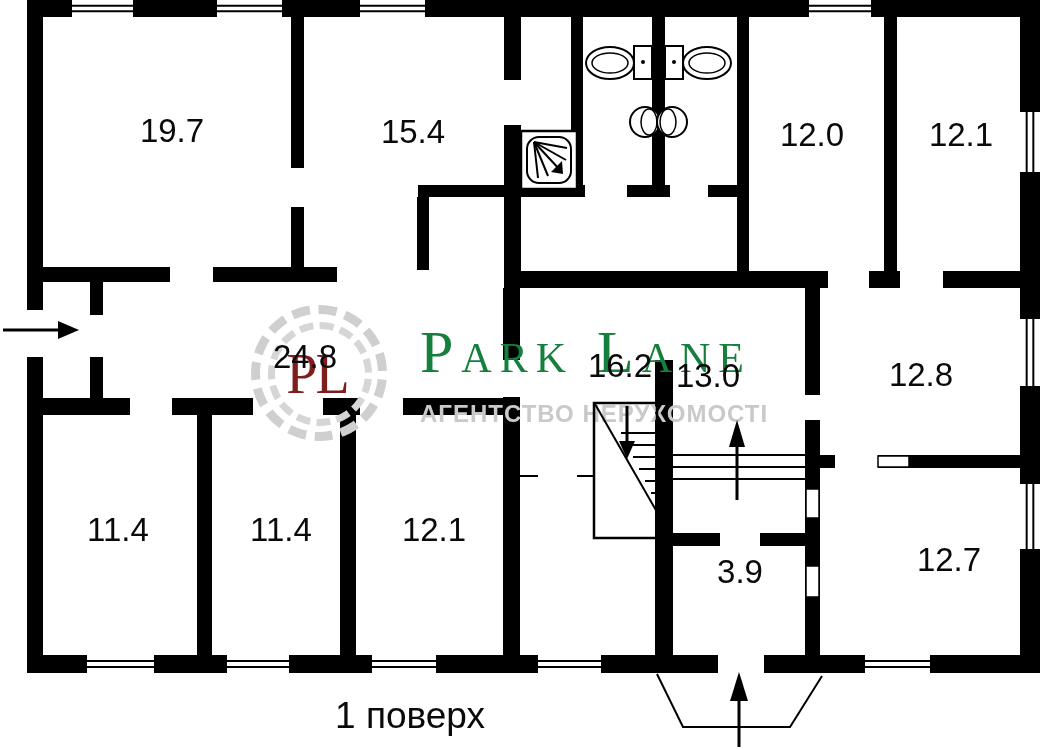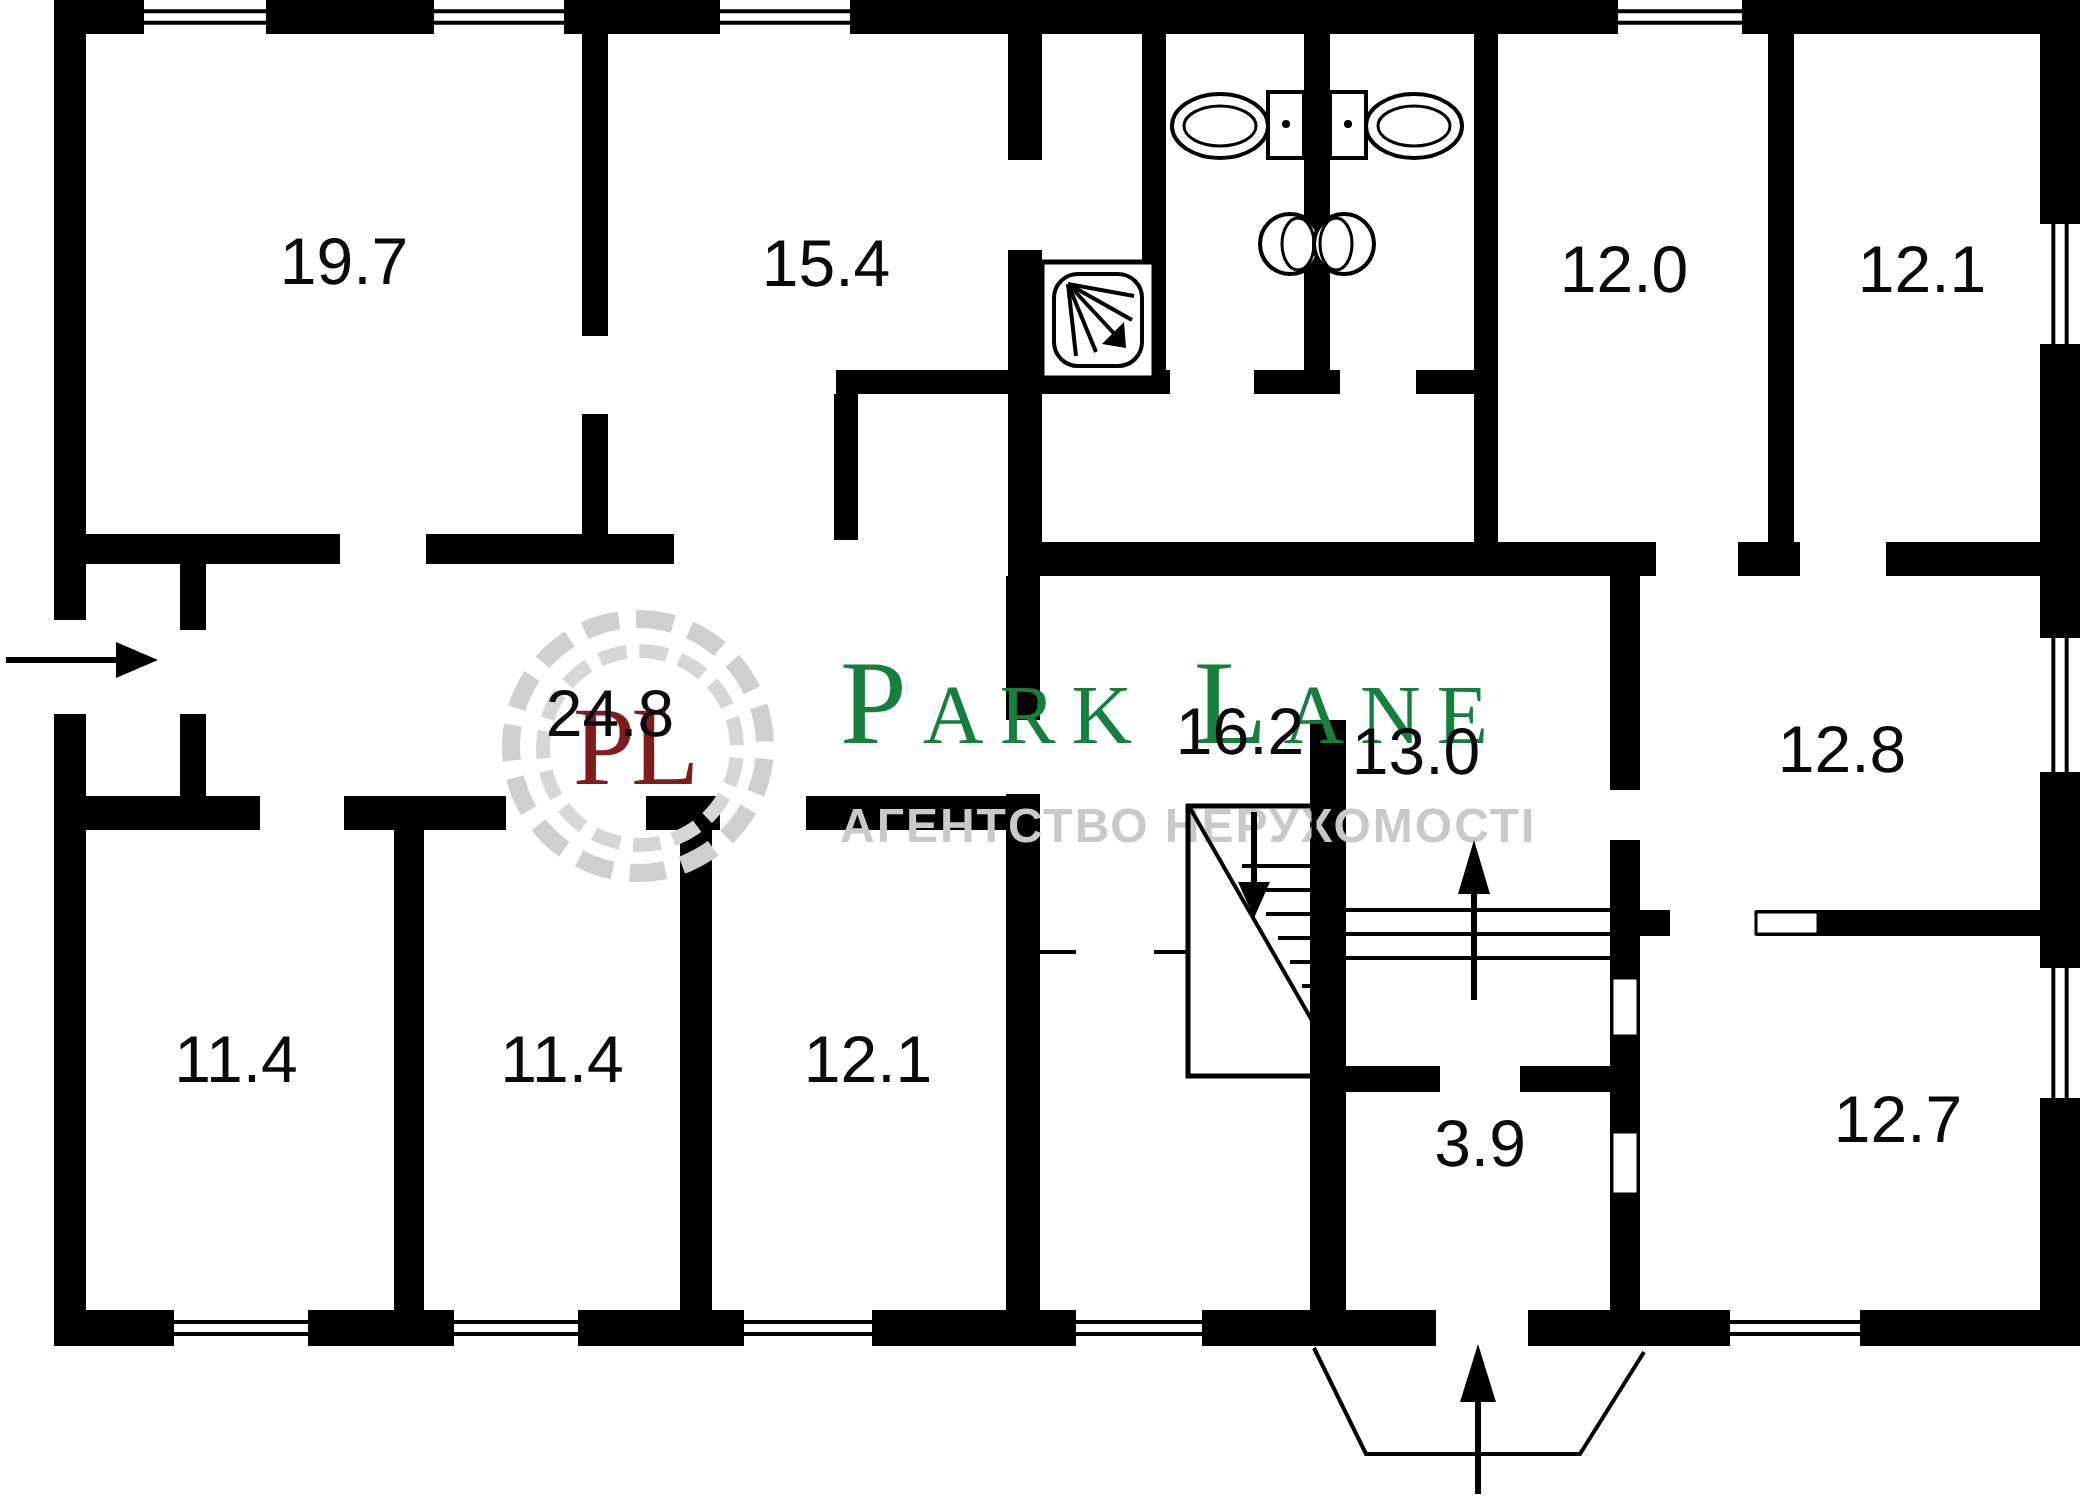--- a/index.html
+++ b/index.html
@@ -170,13 +170,14 @@
       <div class="room-label" style="left: 587px; top: 366px; margin-left: 33px;">16.2</div>
       <div class="room-label" style="left: 708px; top: 376px;">13.0</div>
       <div class="room-label" style="left: 901px; top: 375px; margin-left: 20px;">12.8</div>
       <div class="room-label" style="left: 118px; top: 530px;">11.4</div>
       <div class="room-label" style="left: 281px; top: 530px;">11.4</div>
       <div class="room-label" style="left: 434px; top: 530px;">12.1</div>
       <div class="room-label" style="left: 949px; top: 560px;">12.7</div>
       <div class="room-label" style="left: 740px; top: 572px;">3.9</div>
     </div>
 
+  <div class="caption" style="left:410px;top:716px;">1 поверх</div>
 </div>
 
 </body></html>

